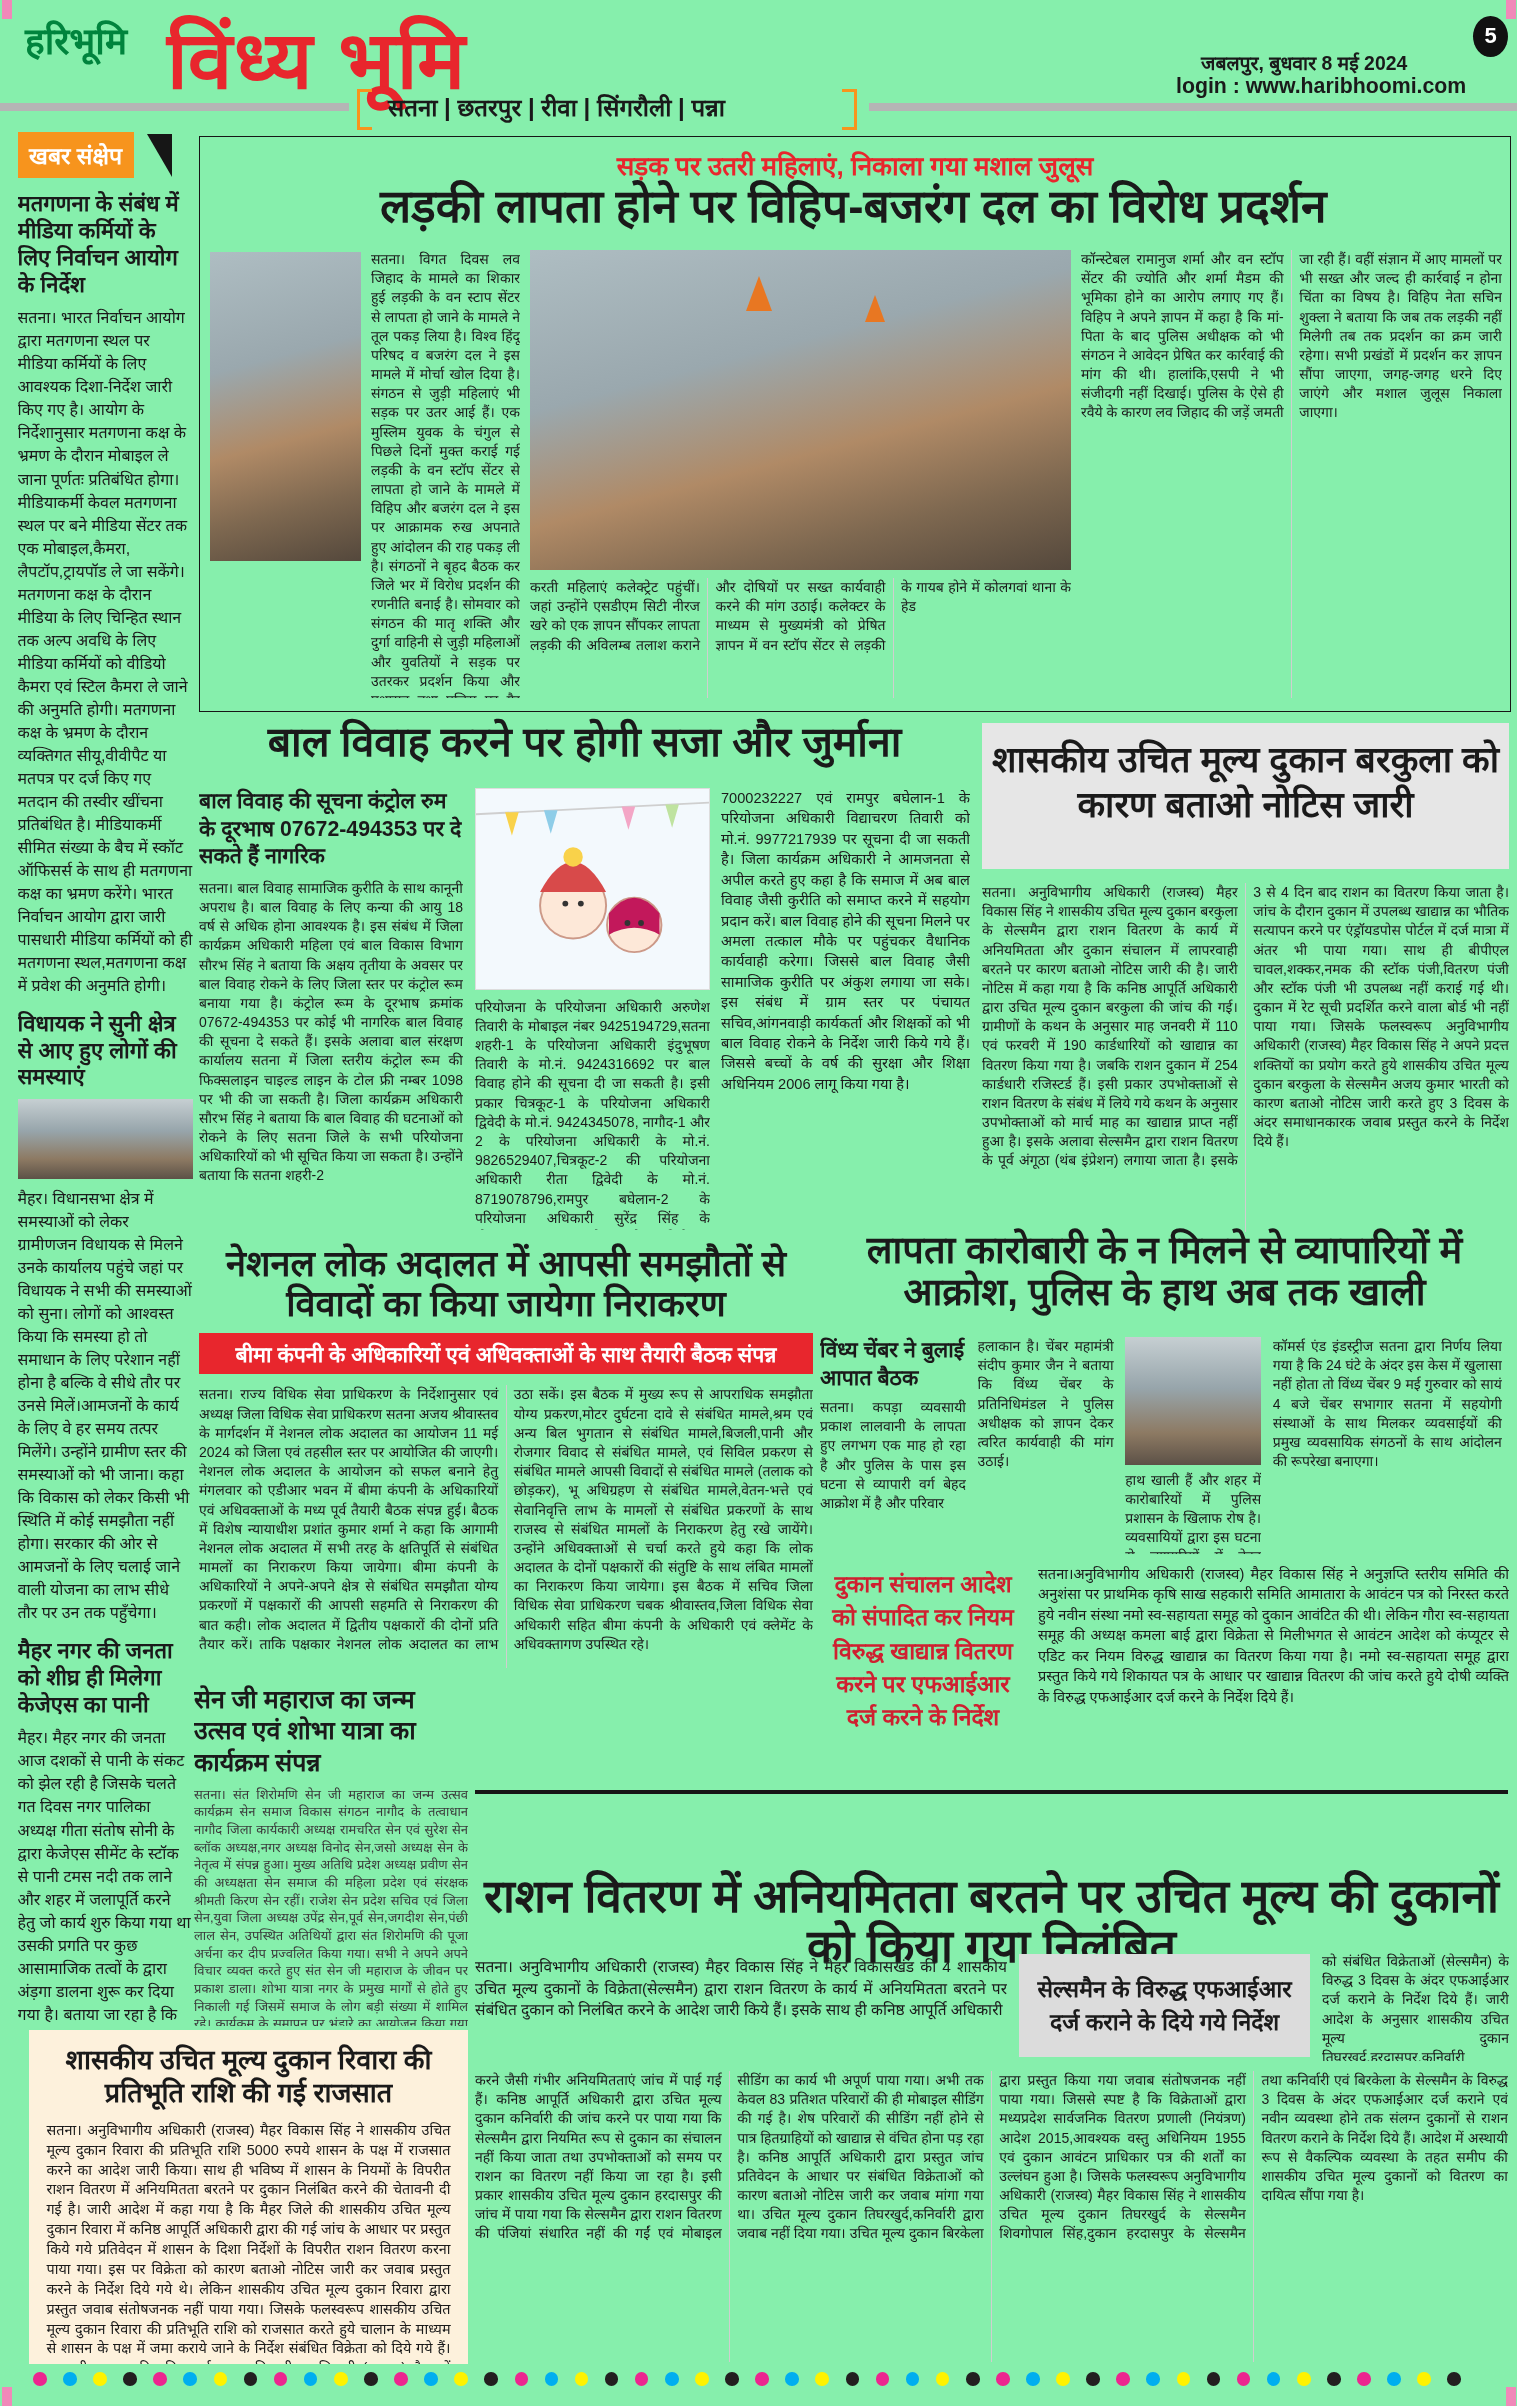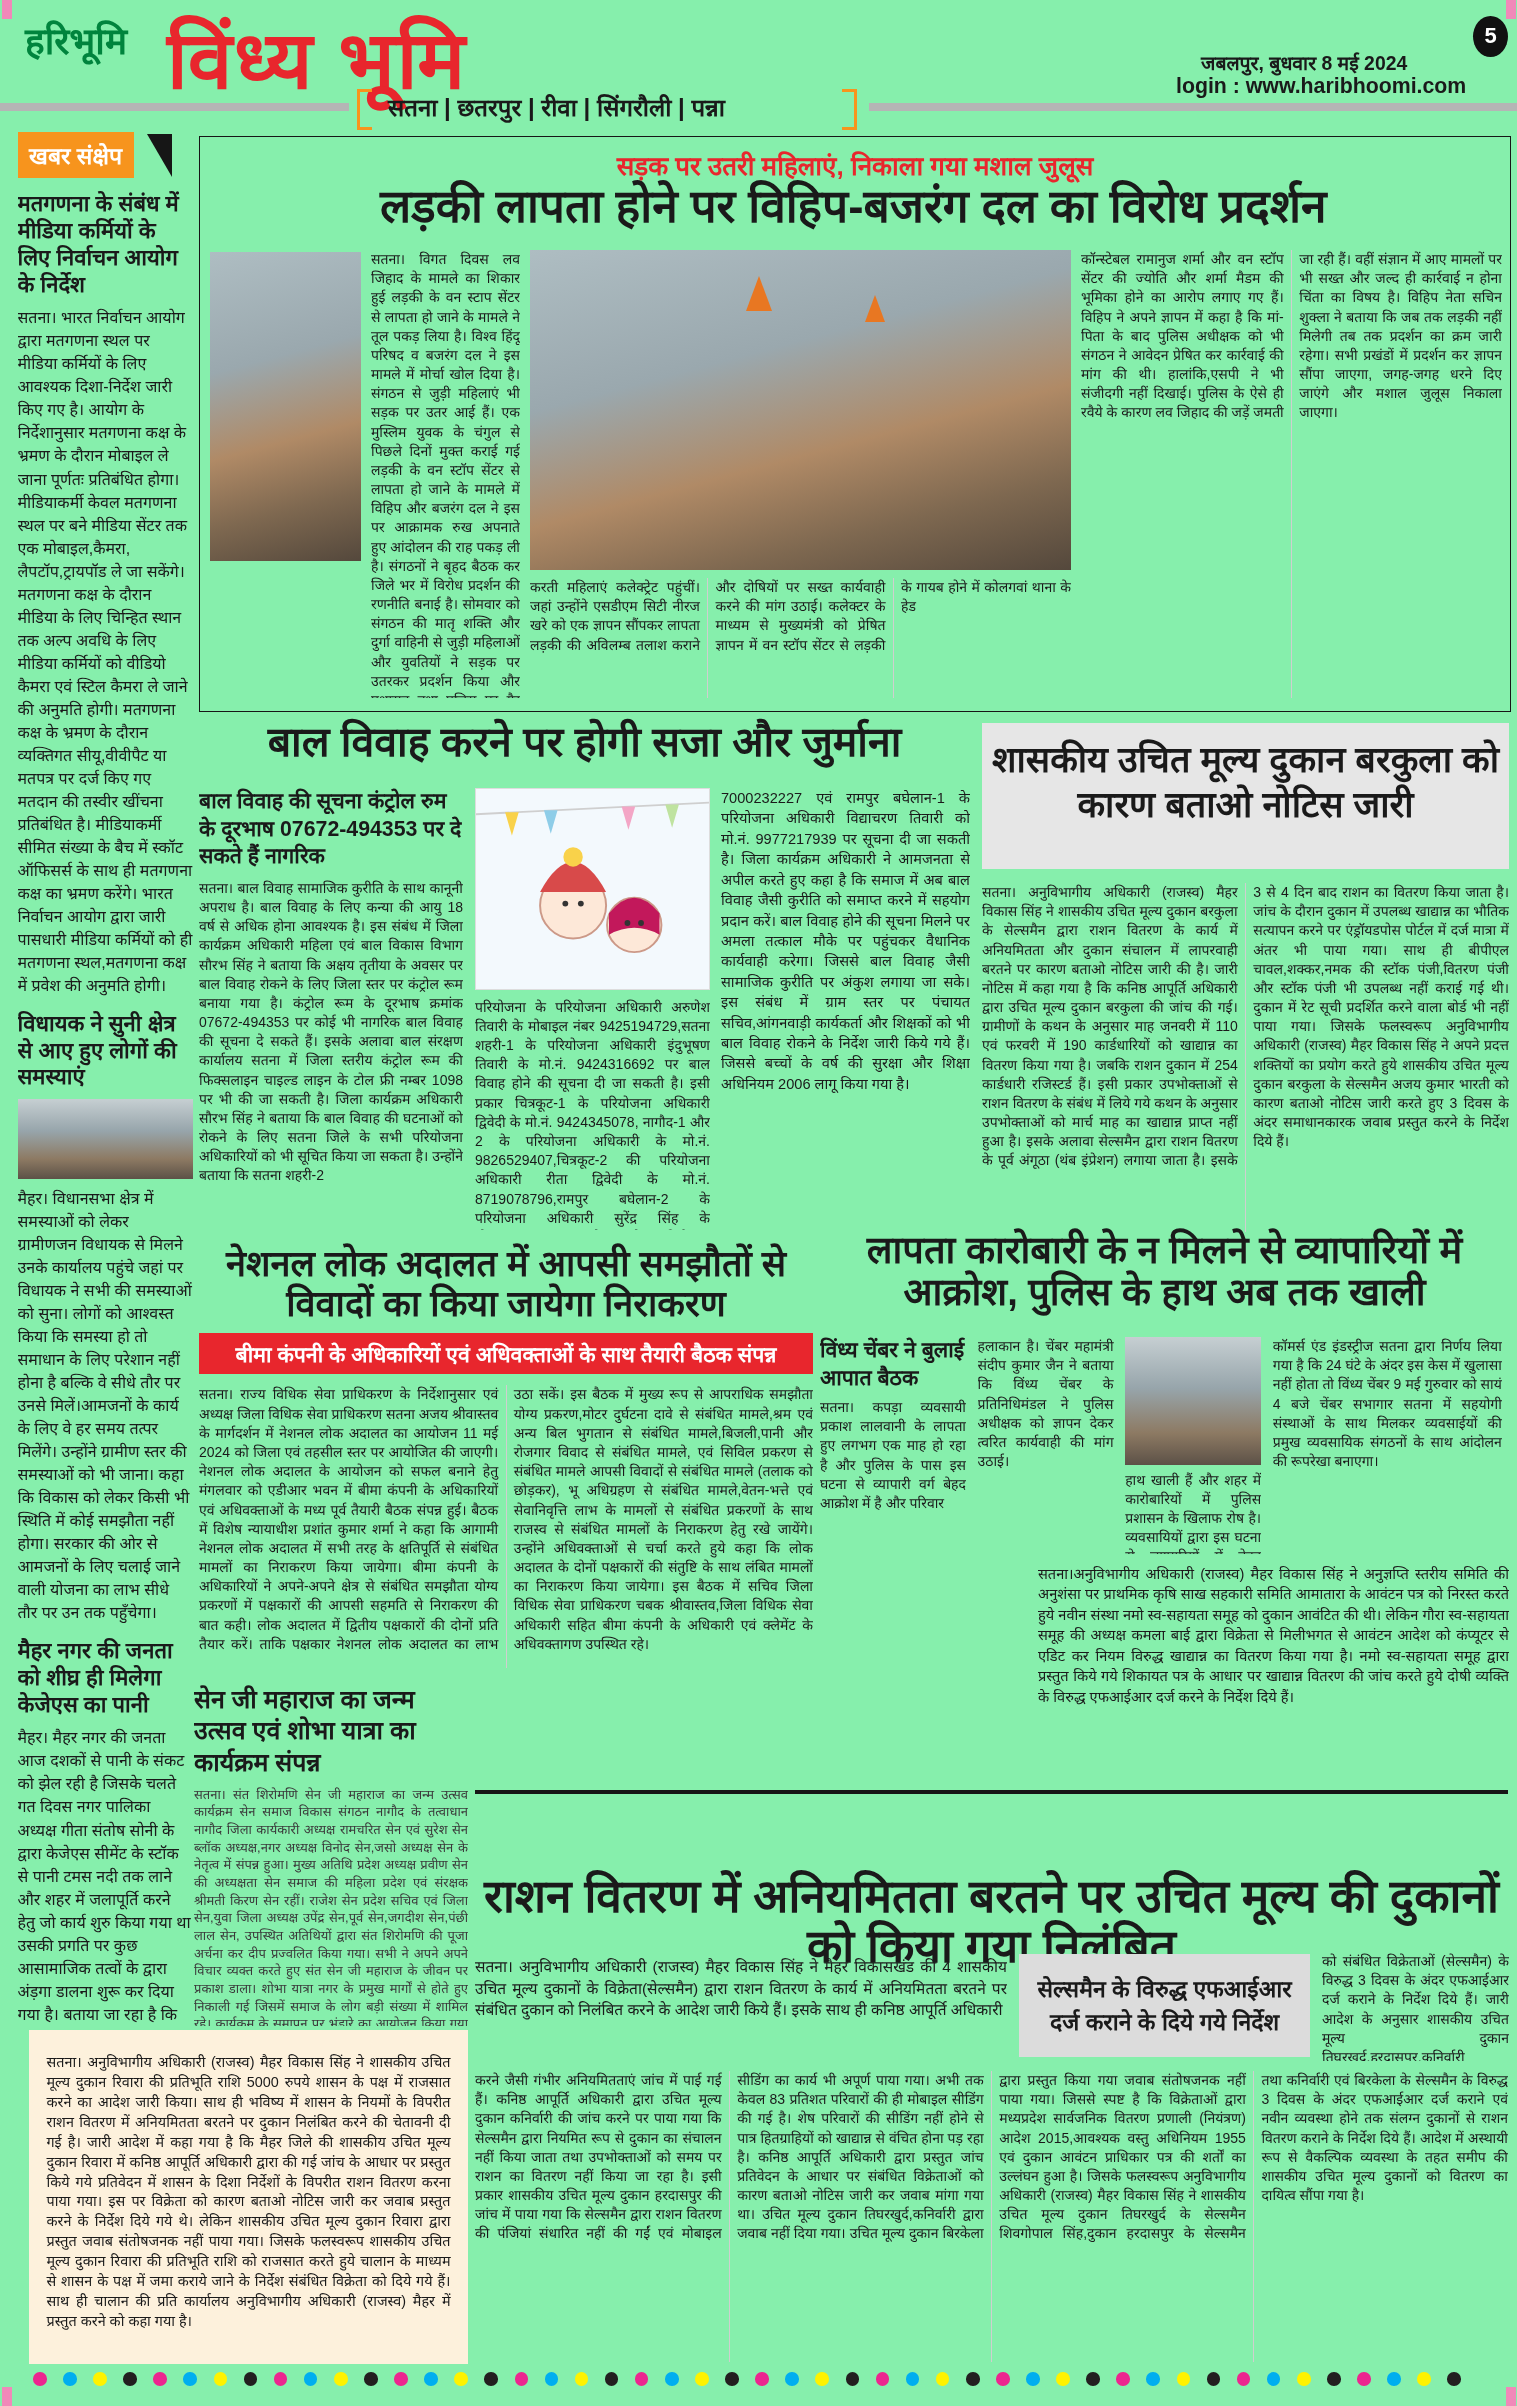--- a/index.html
+++ b/index.html
@@ -144,35 +144,37 @@
       <div class="body14 jt" style="margin-top:5.8px;">सतना। कपड़ा व्यवसायी प्रकाश लालवानी के लापता हुए लगभग एक माह हो रहा है और पुलिस के पास इस घटना से व्यापारी वर्ग बेहद आक्रोश में है और परिवार</div>
     </div>
     <div class="body14 jt" style="width:136px;overflow:hidden;">हलाकान है। चेंबर महामंत्री संदीप कुमार जैन ने बताया कि विंध्य चेंबर के प्रतिनिधिमंडल ने पुलिस अधीक्षक को ज्ञापन देकर त्वरित कार्यवाही की मांग उठाई।</div>
     <div style="width:136px;">
       <div class="photo2" style="width:136px;height:128px;"></div>
       <div class="body14 jt" style="margin-top:5.8px;overflow:hidden;height:83px;">हाथ खाली हैं और शहर में कारोबारियों में पुलिस प्रशासन के खिलाफ रोष है। व्यवसायियों द्वारा इस घटना से व्यापारियों में बेहद आक्रोश है और परिवार</div>
     </div>
     <div class="body14 jt" style="width:229px;overflow:hidden;">कॉमर्स एंड इंडस्ट्रीज सतना द्वारा निर्णय लिया गया है कि 24 घंटे के अंदर इस केस में खुलासा नहीं होता तो विंध्य चेंबर 9 मई गुरुवार को सायं 4 बजे चेंबर सभागार सतना में सहयोगी संस्थाओं के साथ मिलकर व्यवसाईयों की प्रमुख व्यवसायिक संगठनों के साथ आंदोलन की रूपरेखा बनाएगा।</div>
   </div>
 
+  <div class="abs redbox" style="left:820px;top:1568px;width:206px;height:217px;overflow:hidden;">दुकान संचालन आदेश को संपादित कर नियम विरुद्ध खाद्यान्न वितरण करने पर एफआईआर दर्ज करने के निर्देश</div>
   <div class="abs body15 jt" style="left:1038px;top:1564px;width:471px;height:219px;overflow:hidden;">सतना।अनुविभागीय अधिकारी (राजस्व) मैहर विकास सिंह ने अनुज्ञप्ति स्तरीय समिति की अनुशंसा पर प्राथमिक कृषि साख सहकारी समिति आमातारा के आवंटन पत्र को निरस्त करते हुये नवीन संस्था नमो स्व-सहायता समूह को दुकान आवंटित की थी। लेकिन गौरा स्व-सहायता समूह की अध्यक्ष कमला बाई द्वारा विक्रेता से मिलीभगत से आवंटन आदेश को कंप्यूटर से एडिट कर नियम विरुद्ध खाद्यान्न का वितरण किया गया है। नमो स्व-सहायता समूह द्वारा प्रस्तुत किये गये शिकायत पत्र के आधार पर खाद्यान्न वितरण की जांच करते हुये दोषी व्यक्ति के विरुद्ध एफआईआर दर्ज करने के निर्देश दिये हैं।</div>
   <div class="abs blackrule" style="left:475px;top:1790px;width:1033px;height:3.9px;"></div>
 
   <div class="abs" style="left:194px;top:1684px;width:274px;height:342px;overflow:hidden;">
     <div style="font-size:25px;font-weight:800;line-height:1.25;">सेन जी महाराज का जन्म उत्सव एवं शोभा यात्रा का कार्यक्रम संपन्न</div>
     <div class="jt" style="font-size:13px;line-height:1.36;color:#3a3a3a;margin-top:7.8px;">सतना। संत शिरोमणि सेन जी महाराज का जन्म उत्सव कार्यक्रम सेन समाज विकास संगठन नागौद के तत्वाधान नागौद जिला कार्यकारी अध्यक्ष रामचरित सेन एवं सुरेश सेन ब्लॉक अध्यक्ष,नगर अध्यक्ष विनोद सेन,जसो अध्यक्ष सेन के नेतृत्व में संपन्न हुआ। मुख्य अतिथि प्रदेश अध्यक्ष प्रवीण सेन की अध्यक्षता सेन समाज की महिला प्रदेश एवं संरक्षक श्रीमती किरण सेन रहीं। राजेश सेन प्रदेश सचिव एवं जिला सेन,युवा जिला अध्यक्ष उपेंद्र सेन,पूर्व सेन,जगदीश सेन,पंछी लाल सेन, उपस्थित अतिथियों द्वारा संत शिरोमणि की पूजा अर्चना कर दीप प्रज्वलित किया गया। सभी ने अपने अपने विचार व्यक्त करते हुए संत सेन जी महाराज के जीवन पर प्रकाश डाला। शोभा यात्रा नगर के प्रमुख मार्गों से होते हुए निकाली गई जिसमें समाज के लोग बड़ी संख्या में शामिल रहे। कार्यक्रम के समापन पर भंडारे का आयोजन किया गया जिसमें श्रद्धालुओं ने प्रसाद ग्रहण किया। आयोजन समिति ने सभी का आभार व्यक्त किया।</div>
   </div>
 
   <div class="abs h1" style="left:475px;top:1872px;width:1033px;font-size:46px;">राशन वितरण में अनियमितता बरतने पर उचित मूल्य की दुकानों को किया गया निलंबित</div>
   <div class="abs body15 jt" style="left:475px;top:1956px;width:532px;height:105px;overflow:hidden;font-size:15.5px;">सतना। अनुविभागीय अधिकारी (राजस्व) मैहर विकास सिंह ने मैहर विकासखंड की 4 शासकीय उचित मूल्य दुकानों के विक्रेता(सेल्समैन) द्वारा राशन वितरण के कार्य में अनियमितता बरतने पर संबंधित दुकान को निलंबित करने के आदेश जारी किये हैं। इसके साथ ही कनिष्ठ आपूर्ति अधिकारी</div>
   <div class="abs graybox" style="left:1019px;top:1954px;width:291px;height:103px;box-sizing:border-box;">सेल्समैन के विरुद्ध एफआईआर दर्ज कराने के दिये गये निर्देश</div>
   <div class="abs body14 jt" style="left:1322px;top:1952px;width:187px;height:109px;overflow:hidden;">को संबंधित विक्रेताओं (सेल्समैन) के विरुद्ध 3 दिवस के अंदर एफआईआर दर्ज कराने के निर्देश दिये हैं। जारी आदेश के अनुसार शासकीय उचित मूल्य दुकान तिघरखुर्द,हरदासपुर,कनिर्वारी</div>
   <div class="abs body14 jt cols4" style="left:475px;top:2071px;width:1033px;height:291px;overflow:hidden;">करने जैसी गंभीर अनियमितताएं जांच में पाई गई हैं। कनिष्ठ आपूर्ति अधिकारी द्वारा उचित मूल्य दुकान कनिर्वारी की जांच करने पर पाया गया कि सेल्समैन द्वारा नियमित रूप से दुकान का संचालन नहीं किया जाता तथा उपभोक्ताओं को समय पर राशन का वितरण नहीं किया जा रहा है। इसी प्रकार शासकीय उचित मूल्य दुकान हरदासपुर की जांच में पाया गया कि सेल्समैन द्वारा राशन वितरण की पंजियां संधारित नहीं की गईं एवं मोबाइल सीडिंग का कार्य भी अपूर्ण पाया गया। अभी तक केवल 83 प्रतिशत परिवारों की ही मोबाइल सीडिंग की गई है। शेष परिवारों की सीडिंग नहीं होने से पात्र हितग्राहियों को खाद्यान्न से वंचित होना पड़ रहा है। कनिष्ठ आपूर्ति अधिकारी द्वारा प्रस्तुत जांच प्रतिवेदन के आधार पर संबंधित विक्रेताओं को कारण बताओ नोटिस जारी कर जवाब मांगा गया था। उचित मूल्य दुकान तिघरखुर्द,कनिर्वारी द्वारा जवाब नहीं दिया गया। उचित मूल्य दुकान बिरकेला द्वारा प्रस्तुत किया गया जवाब संतोषजनक नहीं पाया गया। जिससे स्पष्ट है कि विक्रेताओं द्वारा मध्यप्रदेश सार्वजनिक वितरण प्रणाली (नियंत्रण) आदेश 2015,आवश्यक वस्तु अधिनियम 1955 एवं दुकान आवंटन प्राधिकार पत्र की शर्तों का उल्लंघन हुआ है। जिसके फलस्वरूप अनुविभागीय अधिकारी (राजस्व) मैहर विकास सिंह ने शासकीय उचित मूल्य दुकान तिघरखुर्द के सेल्समैन शिवगोपाल सिंह,दुकान हरदासपुर के सेल्समैन तथा कनिर्वारी एवं बिरकेला के सेल्समैन के विरुद्ध 3 दिवस के अंदर एफआईआर दर्ज कराने एवं नवीन व्यवस्था होने तक संलग्न दुकानों से राशन वितरण कराने के निर्देश दिये हैं। आदेश में अस्थायी रूप से वैकल्पिक व्यवस्था के तहत समीप की शासकीय उचित मूल्य दुकानों को वितरण का दायित्व सौंपा गया है।</div>
 
   <div class="abs creambox" style="left:29px;top:2030px;width:439px;height:334px;box-sizing:border-box;overflow:hidden;">
+    <div style="font-size:27px;font-weight:800;text-align:center;line-height:1.25;">शासकीय उचित मूल्य दुकान रिवारा की प्रतिभूति राशि की गई राजसात</div>
     <div class="jt" style="font-size:14.4px;line-height:1.38;margin-top:9.7px;">सतना। अनुविभागीय अधिकारी (राजस्व) मैहर विकास सिंह ने शासकीय उचित मूल्य दुकान रिवारा की प्रतिभूति राशि 5000 रुपये शासन के पक्ष में राजसात करने का आदेश जारी किया। साथ ही भविष्य में शासन के नियमों के विपरीत राशन वितरण में अनियमितता बरतने पर दुकान निलंबित करने की चेतावनी दी गई है। जारी आदेश में कहा गया है कि मैहर जिले की शासकीय उचित मूल्य दुकान रिवारा में कनिष्ठ आपूर्ति अधिकारी द्वारा की गई जांच के आधार पर प्रस्तुत किये गये प्रतिवेदन में शासन के दिशा निर्देशों के विपरीत राशन वितरण करना पाया गया। इस पर विक्रेता को कारण बताओ नोटिस जारी कर जवाब प्रस्तुत करने के निर्देश दिये गये थे। लेकिन शासकीय उचित मूल्य दुकान रिवारा द्वारा प्रस्तुत जवाब संतोषजनक नहीं पाया गया। जिसके फलस्वरूप शासकीय उचित मूल्य दुकान रिवारा की प्रतिभूति राशि को राजसात करते हुये चालान के माध्यम से शासन के पक्ष में जमा कराये जाने के निर्देश संबंधित विक्रेता को दिये गये हैं। साथ ही चालान की प्रति कार्यालय अनुविभागीय अधिकारी (राजस्व) मैहर में प्रस्तुत करने को कहा गया है।</div>
   </div>
 
   <div class="abs dots" style="left:33px;top:2372px;width:1456px;">
       <span style="background: rgb(236, 38, 143);"></span>
       <span style="background: rgb(0, 174, 239);"></span>
       <span style="background: rgb(255, 242, 0);"></span>
       <span style="background: rgb(35, 31, 32);"></span>
       <span style="background: rgb(236, 38, 143);"></span>
       <span style="background: rgb(0, 174, 239);"></span>

